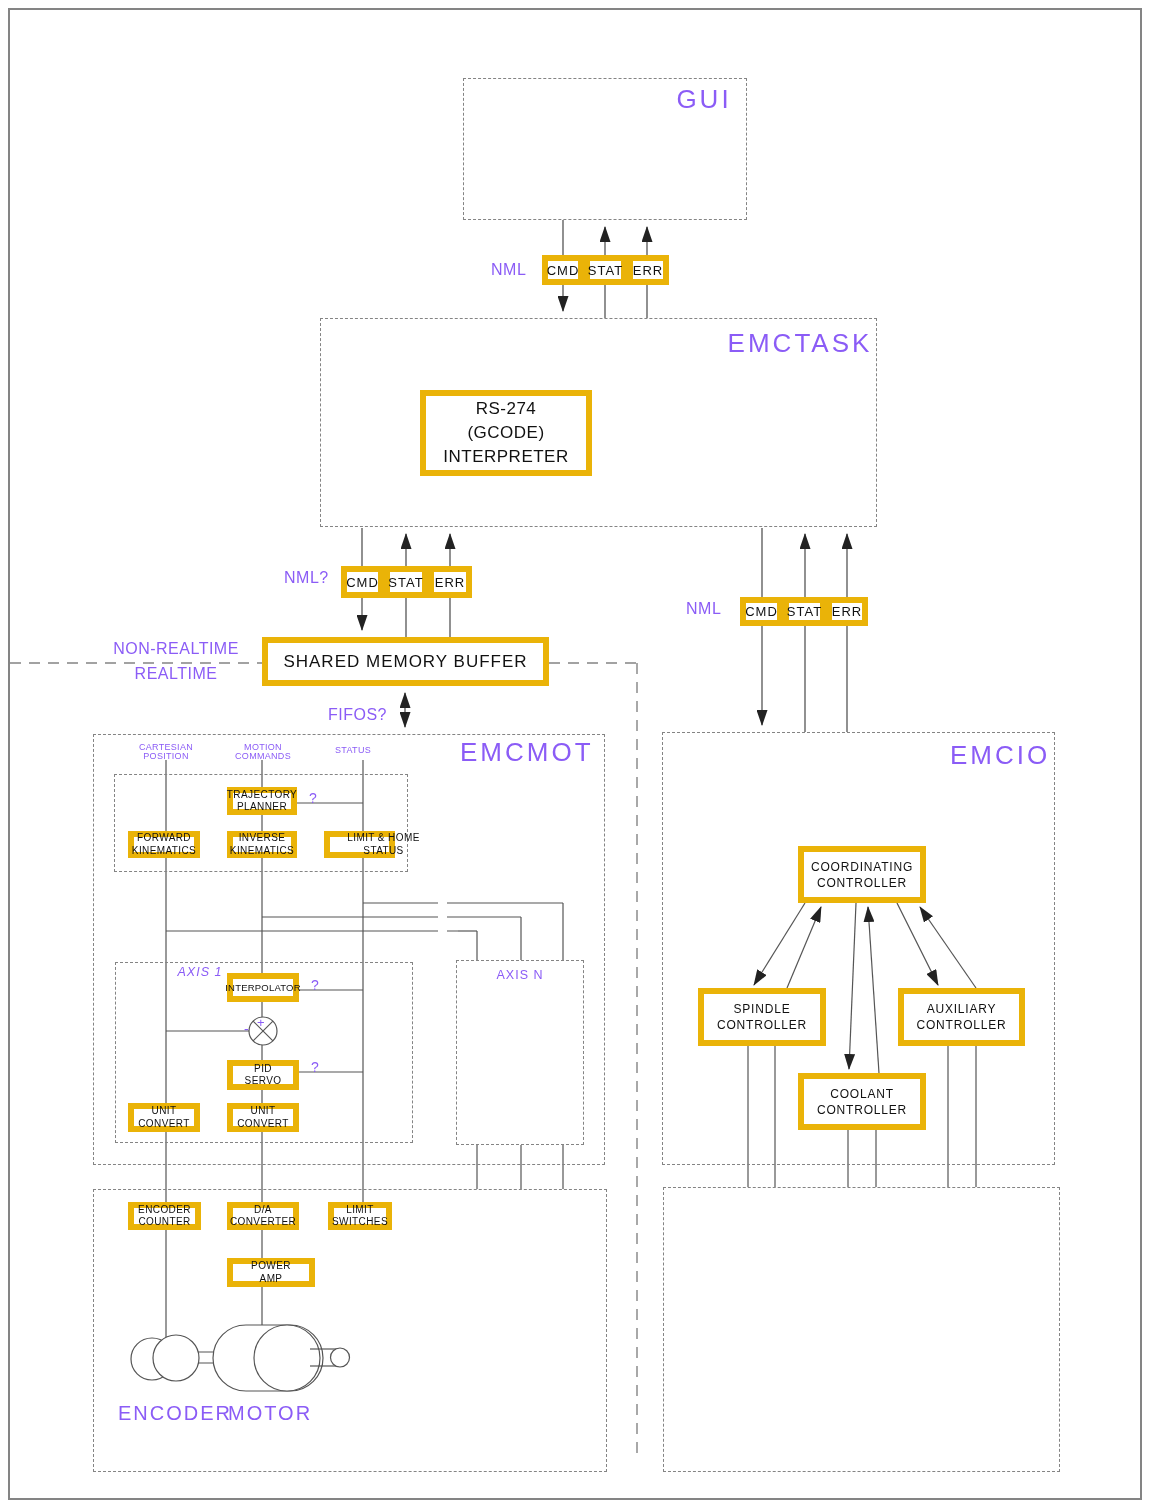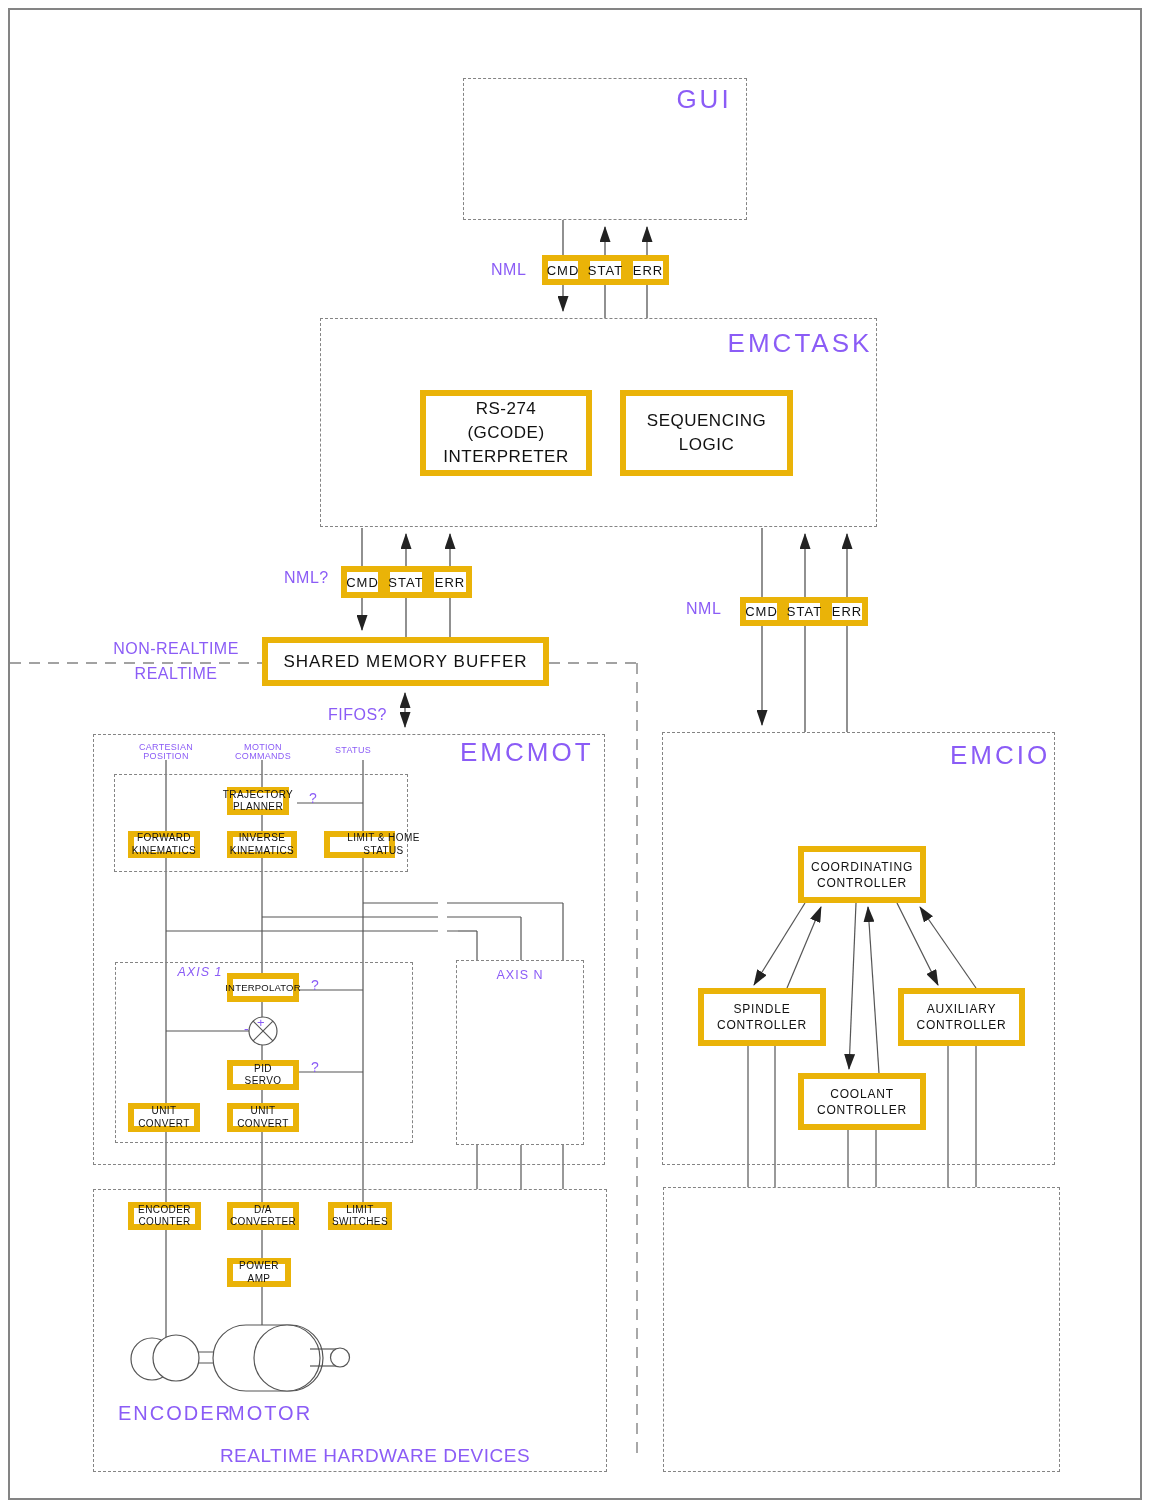--- a/index.html
+++ b/index.html
@@ -155,24 +155,20 @@
     </div>
 
   <div class="dashedbox" style="left:320px;top:318px;width:557px;height:209px;"></div>
   <div class="lbl bigtitle center" style="left:725px;top:328px;width:150px;">EMCTASK</div>
 
   <div class="box interp3" style="left:420px;top:390px;width:172px;height:86px;">
     <div>RS-274</div>
     <div>(GCODE)</div>
     <div>INTERPRETER</div>
   </div>
-  <div class="box interp3" style="left:620px;top:390px;width:173px;height:86px;">
-    <div>SEQUENCING</div>
-    <div>LOGIC</div>
-  </div>
 
   <div class="lbl mid2" style="left:284px;top:569px;width:54px;">NML?</div>
   <div class="box chan" style="left:341px;top:566px;width:43px;height:32px;">
       <span>CMD</span>
     </div>
   <div class="box chan" style="left:384px;top:566px;width:44px;height:32px;">
       <span>STAT</span>
     </div>
   <div class="box chan" style="left:428px;top:566px;width:44px;height:32px;">
       <span>ERR</span>
@@ -205,21 +201,21 @@
     <div>POSITION</div>
   </div>
   <div class="lbl tinylbl center" style="left:223px;top:743px;width:80px;">
     <div>MOTION</div>
     <div>COMMANDS</div>
   </div>
   <div class="lbl tinylbl center" style="left:313px;top:746px;width:80px;">STATUS</div>
 
   <div class="dashedbox" style="left:114px;top:774px;width:294px;height:98px;"></div>
 
-  <div class="box small" style="left:227px;top:787px;width:62px;height:28px;">
+  <div class="box small" style="left:227px;top:787px;width:70px;height:28px;">
     <div>TRAJECTORY</div>
     <div>PLANNER</div>
   </div>
   <div class="lbl q" style="left:309px;top:790px;">?</div>
 
   <div class="box small" style="left:128px;top:831px;width:72px;height:27px;">
     <div>FORWARD</div>
     <div>KINEMATICS</div>
   </div>
   <div class="box small" style="left:227px;top:831px;width:70px;height:27px;">
@@ -288,22 +284,21 @@
     <div>COUNTER</div>
   </div>
   <div class="box small" style="left:227px;top:1202px;width:72px;height:28px;">
     <div>D/A</div>
     <div>CONVERTER</div>
   </div>
   <div class="box small" style="left:328px;top:1202px;width:64px;height:28px;">
     <div>LIMIT</div>
     <div>SWITCHES</div>
   </div>
-  <div class="box small" style="left:227px;top:1258px;width:64px;height:29px;">
+  <div class="box small" style="left:227px;top:1258px;width:88px;height:29px;">
     <div>POWER</div>
     <div>AMP</div>
   </div>
 
   <div class="lbl hwname center" style="left:118px;top:1402px;width:94px;">ENCODER</div>
   <div class="lbl hwname center" style="left:228px;top:1402px;width:72px;">MOTOR</div>
 
-  <div class="lbl hwzone center" style="left:175px;top:1445px;width:400px;">REALTIME HARDWARE DEVICES</div>
 </div>
 
 </body></html>

